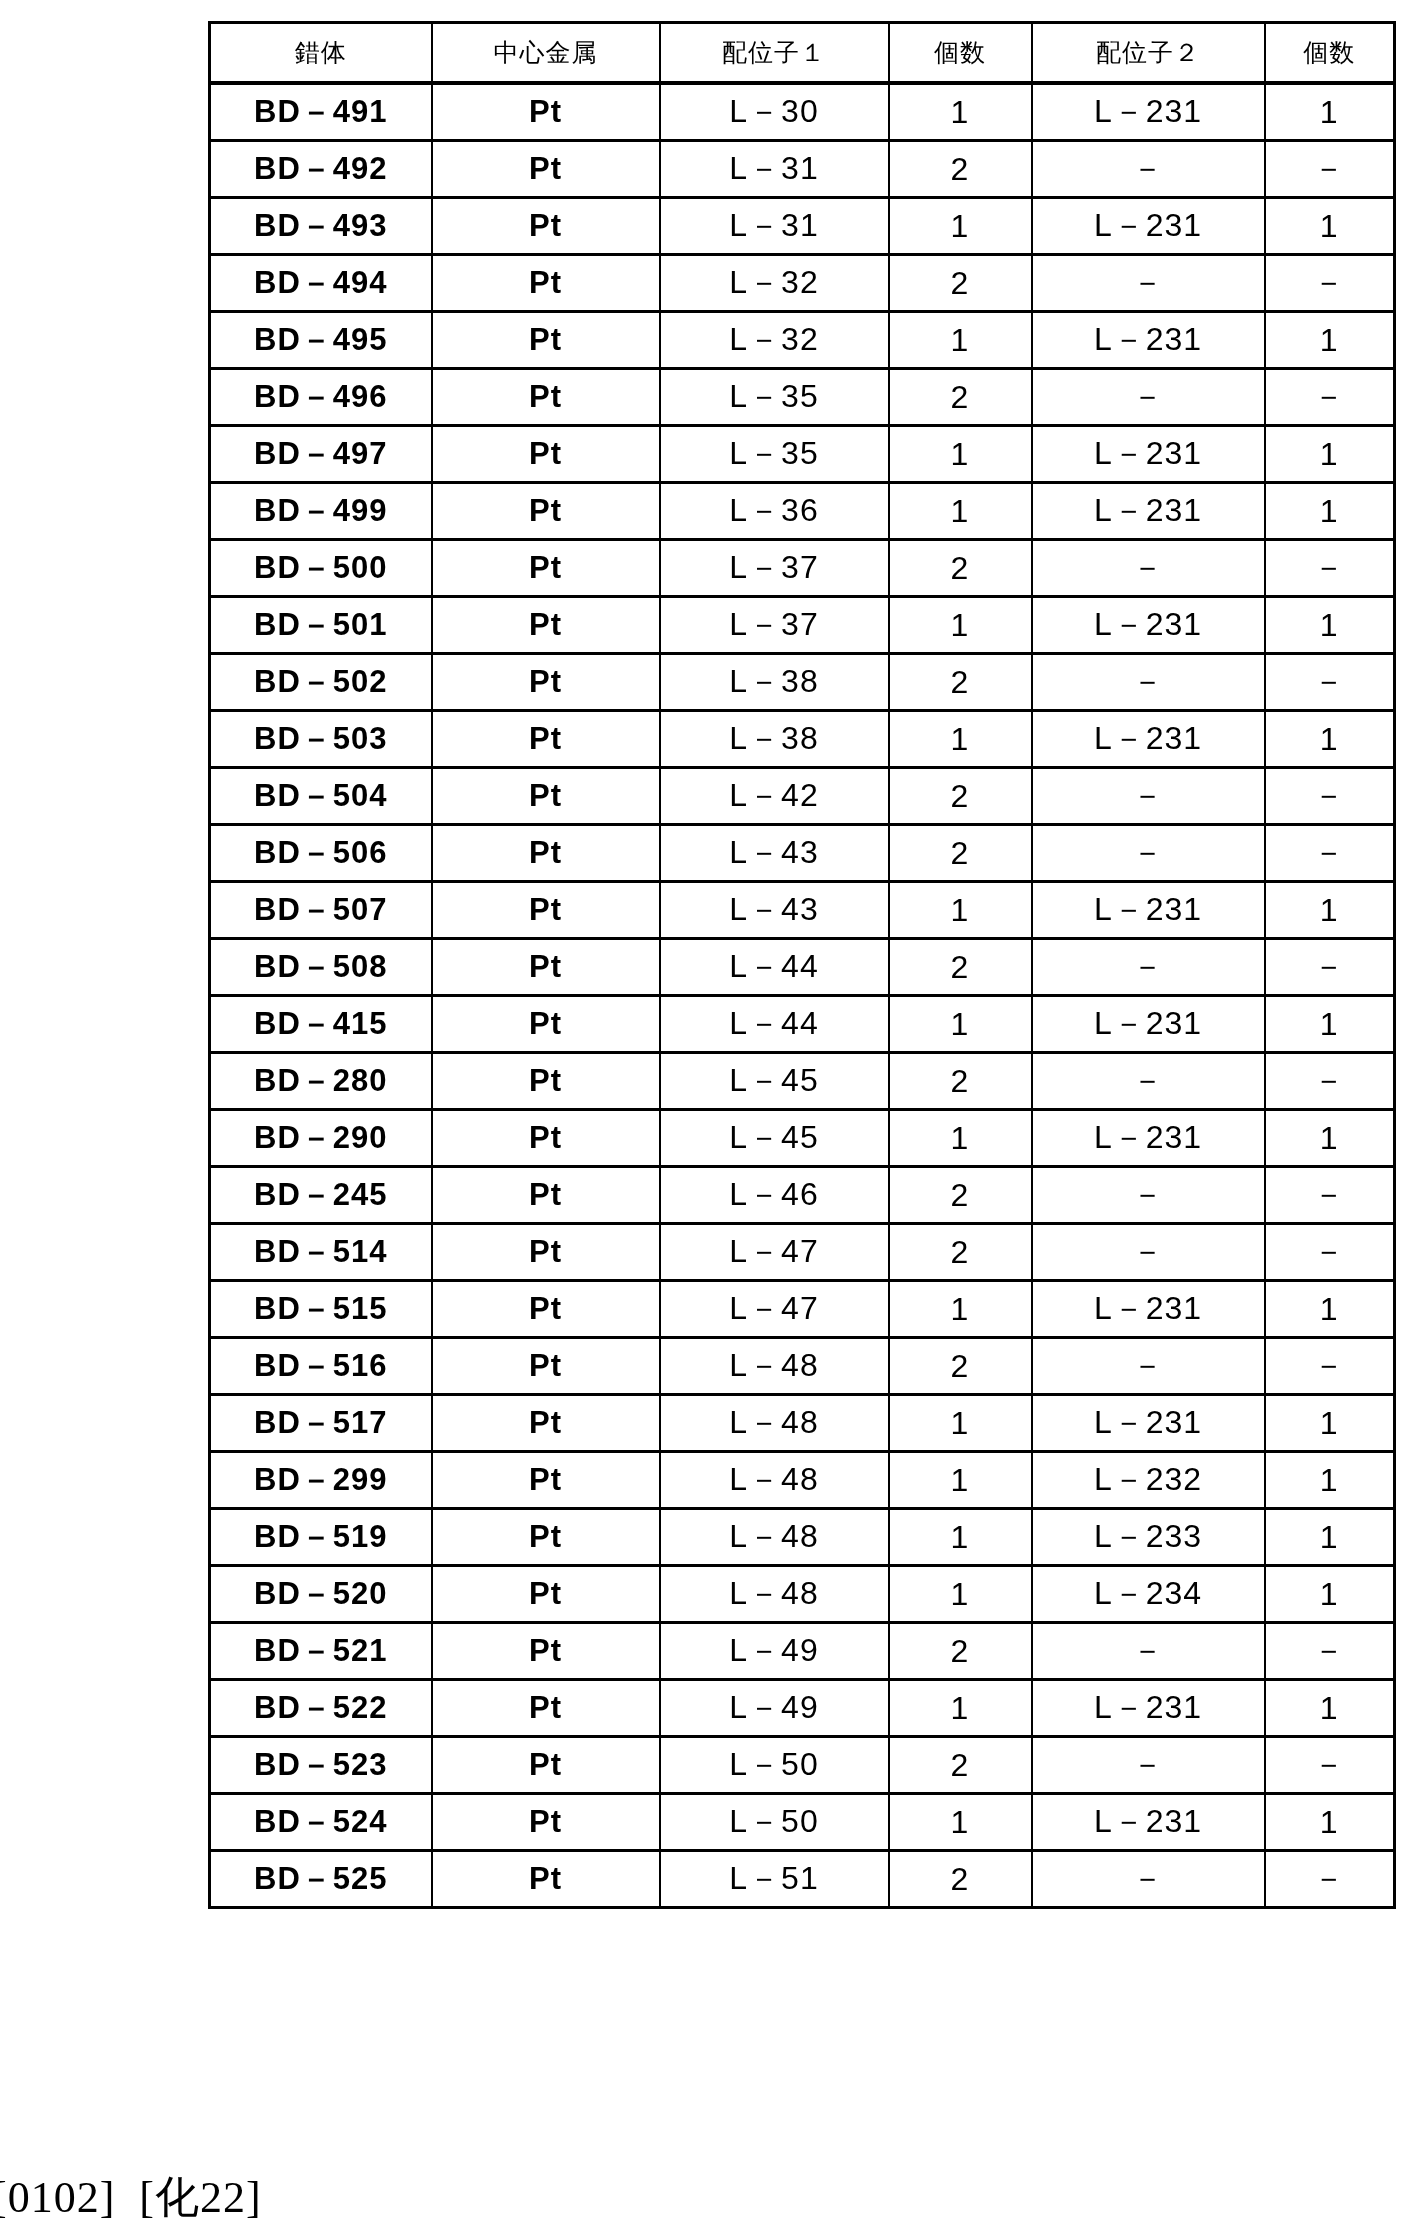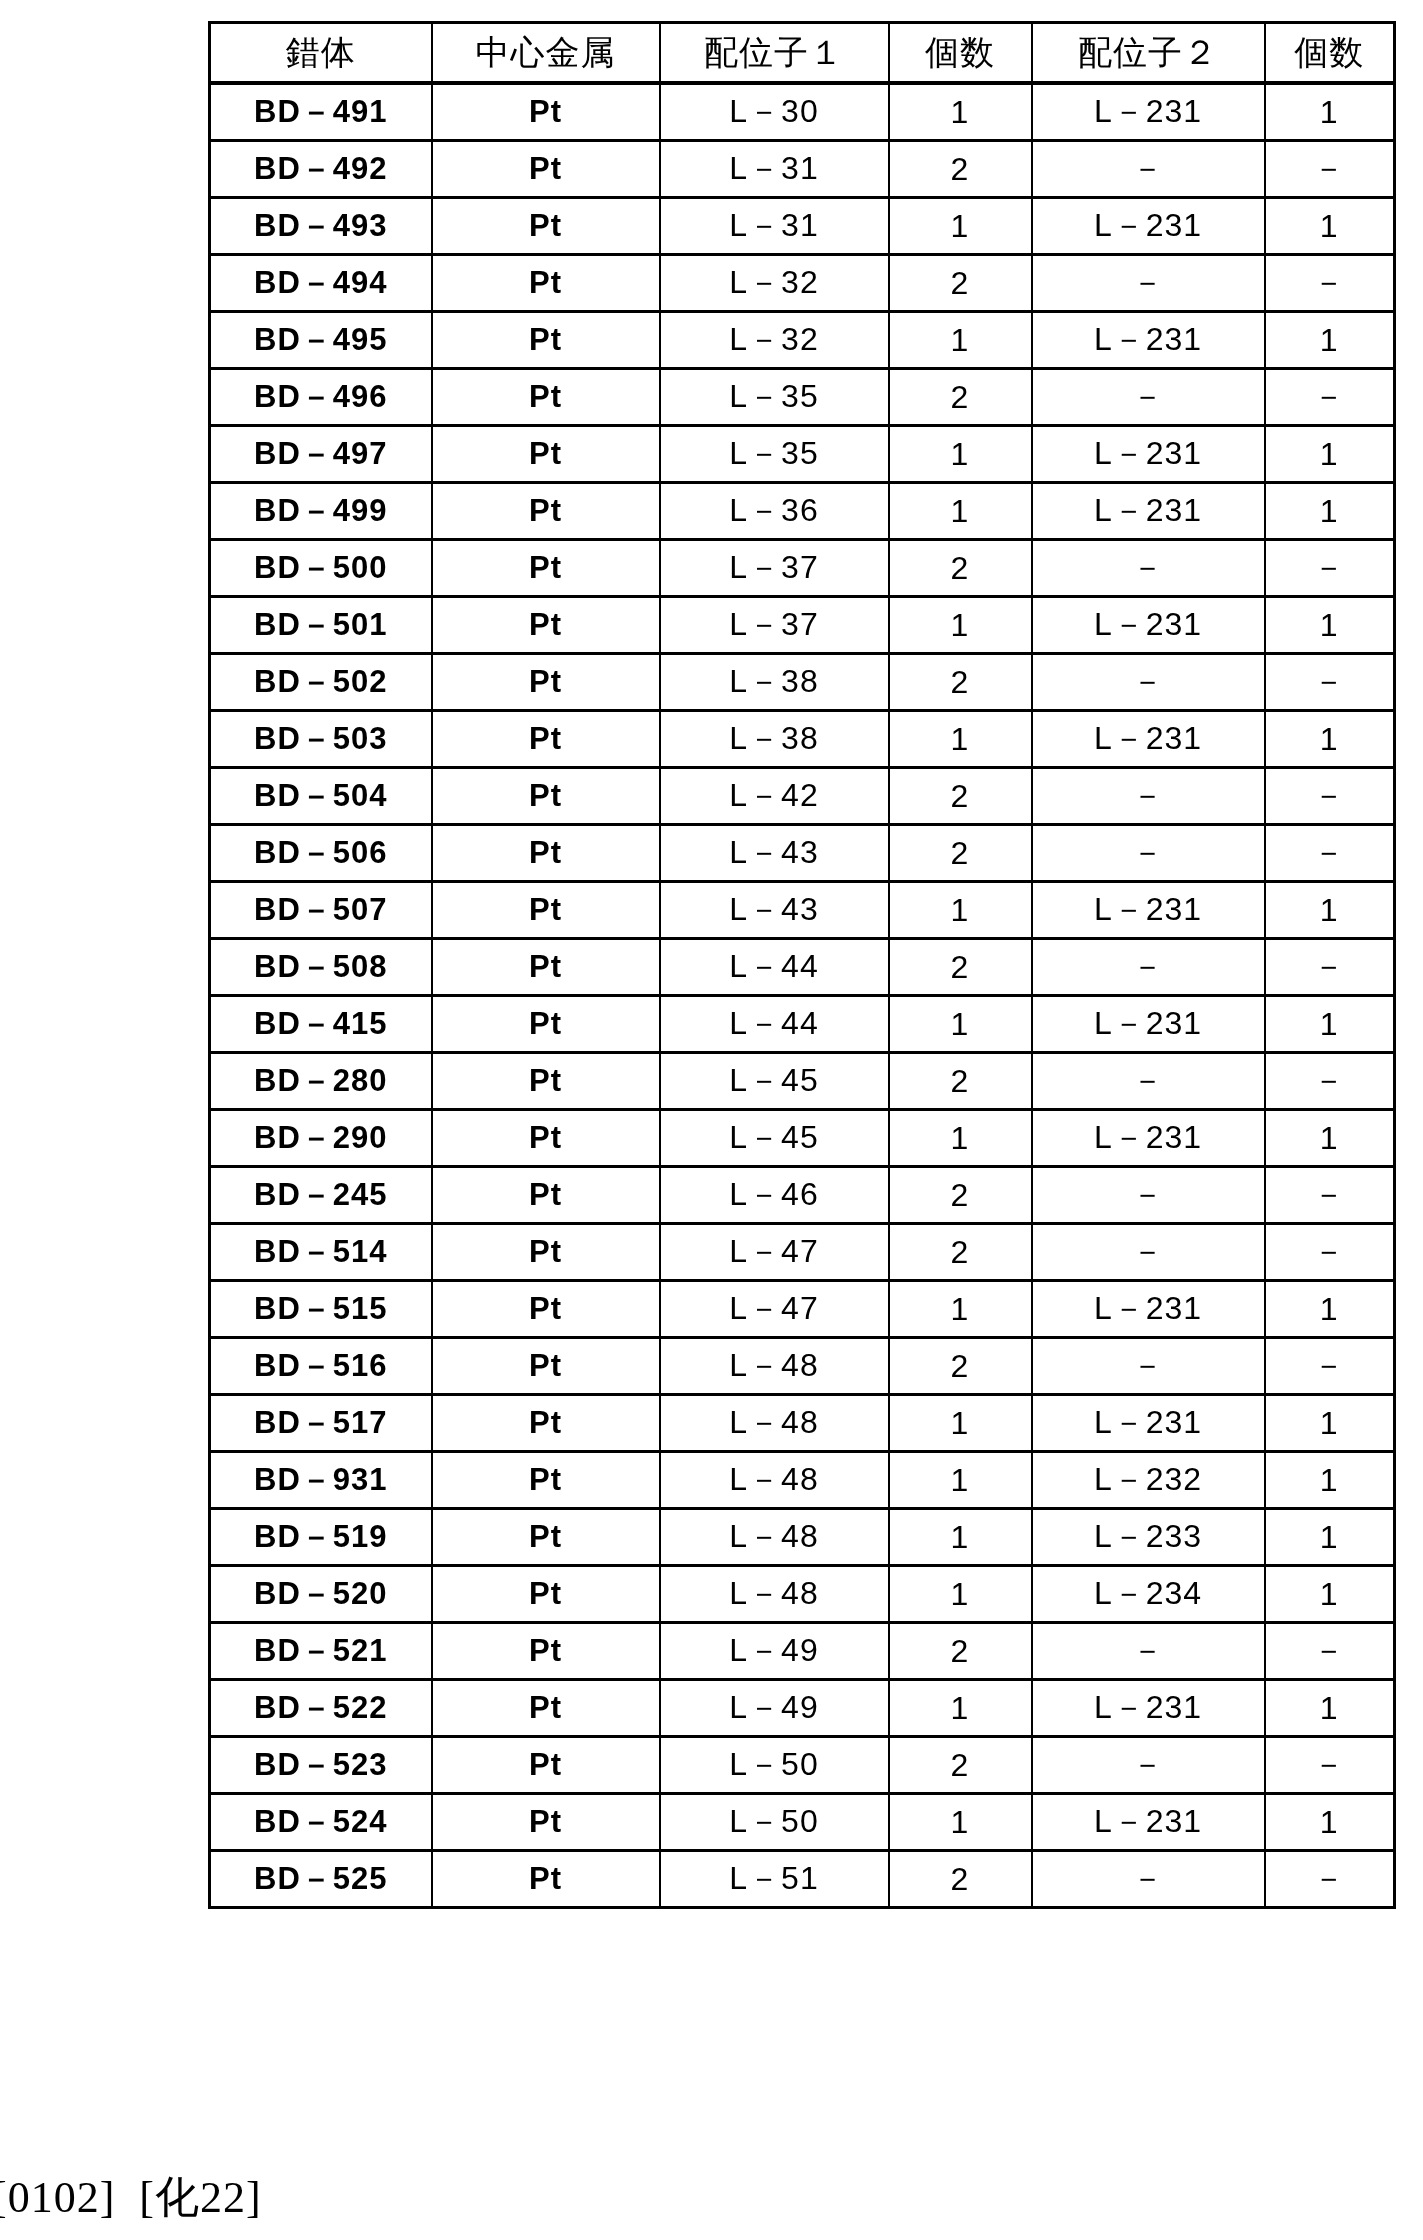--- a/index.html
+++ b/index.html
@@ -34,21 +34,21 @@
       text-align: center;
       vertical-align: middle;
       padding: 0;
       font-family: "Liberation Sans", "DejaVu Sans", sans-serif;
       color: #000;
       overflow: hidden;
       white-space: nowrap;
     }
     .complex-table th {
       height: 57px;
-      font-size: 34px;
+      font-size: 25px;
       font-weight: normal;
       border-bottom: 4px solid #000;
       font-family: Liberation Sans, sans-serif;
       letter-spacing: 1px;
     }
     .complex-table td {
       height: 54px;
       font-size: 31px;
       font-weight: bold;
       letter-spacing: 1px;
@@ -279,21 +279,21 @@
       </tr>
       <tr>
         <td>BD－517</td>
         <td>Pt</td>
         <td class="ligand">L－48</td>
         <td class="count">1</td>
         <td class="ligand">L－231</td>
         <td class="count">1</td>
       </tr>
       <tr>
-        <td>BD－931</td>
+        <td>BD－299</td>
         <td>Pt</td>
         <td class="ligand">L－48</td>
         <td class="count">1</td>
         <td class="ligand">L－232</td>
         <td class="count">1</td>
       </tr>
       <tr>
         <td>BD－519</td>
         <td>Pt</td>
         <td class="ligand">L－48</td>

